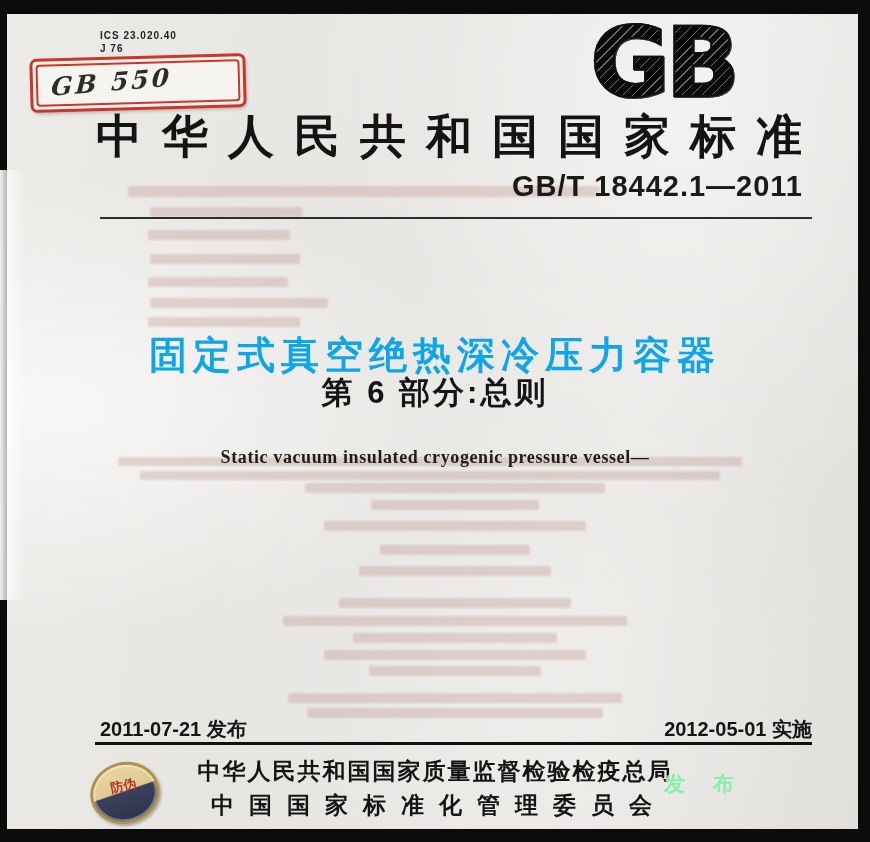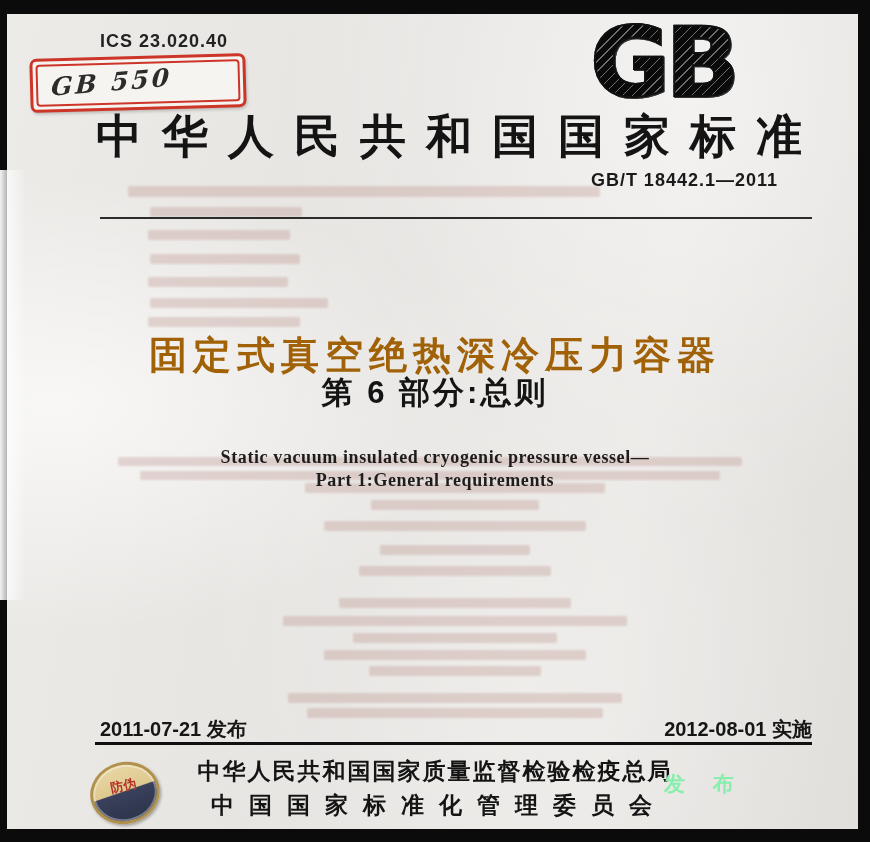--- a/index.html
+++ b/index.html
@@ -12,21 +12,21 @@
     position:absolute;top:14px;left:7px;right:12px;bottom:13px;
     background:
       radial-gradient(ellipse at 78% 10%, rgba(255,255,255,.45), transparent 42%),
       radial-gradient(ellipse at 6% 48%, rgba(255,255,255,.65), transparent 38%),
       radial-gradient(ellipse at 60% 80%, rgba(255,255,255,.25), transparent 45%),
       linear-gradient(100deg,#edebe8 0%,#e6e4e1 45%,#eae8e5 72%,#e1dfdc 100%);
   }
   .content{position:absolute;inset:0;}
   .t{position:absolute;color:#1b1b1b;white-space:nowrap;}
 
-  .ics{left:100px;top:30px;font-size:18px;font-weight:bold;letter-spacing:1px;line-height:1.25;color:#222;}
+  .ics{left:100px;top:30px;font-size:10px;font-weight:bold;letter-spacing:1px;line-height:1.25;color:#222;}
 
   .call-label{
     position:absolute;left:30px;top:56px;width:210px;height:48px;
     background:#f6f4f0;border:3px solid #cd3529;border-radius:7px;
     transform:rotate(-1.6deg);box-shadow:1px 2px 3px rgba(0,0,0,.18);
   }
   .call-label .inner{
     position:absolute;inset:3px;border:2px solid #cd3529;border-radius:4px;
   }
   .call-label .hand{
@@ -39,26 +39,26 @@
     left:590px;top:14px;font-size:97px;font-weight:900;line-height:1;
     font-family:"DejaVu Sans", sans-serif;letter-spacing:-4px;
     background:repeating-linear-gradient(135deg,#0a0a0a 0 3px,#6e6e6e 3px 4px,#0a0a0a 4px 7px);
     -webkit-background-clip:text;background-clip:text;color:transparent;
     -webkit-text-stroke:2px #101010;
     filter:drop-shadow(1px 1px 0 #333);
   }
 
   .heading{left:96px;top:106px;font-size:46px;font-weight:bold;letter-spacing:20px;color:#141414;}
 
-  .std-no{right:92px;top:170px;font-size:18px;font-weight:bold;letter-spacing:1px;text-align:right;color:#1a1a1a;}
+  .std-no{right:67px;top:170px;font-size:29px;font-weight:bold;letter-spacing:1px;text-align:right;color:#1a1a1a;}
   .supersedes{right:78px;top:197px;font-size:14px;font-weight:bold;text-align:right;color:#242424;}
 
   .rule-top{position:absolute;left:100px;top:217px;width:712px;height:2px;background:#2c2c2c;}
 
-  .title-cn1{left:0;right:0;top:330px;text-align:center;font-size:38px;font-weight:bold;letter-spacing:6px;color:#a16207;}
+  .title-cn1{left:0;right:0;top:330px;text-align:center;font-size:38px;font-weight:bold;letter-spacing:6px;color:#0ea5e9;}
   .title-cn2{left:0;right:0;top:372px;text-align:center;font-size:31px;font-weight:bold;letter-spacing:3px;color:#141414;}
   .title-en{left:0;right:0;text-align:center;font-family:"Liberation Serif", serif;font-weight:bold;font-size:18px;color:#1d1d1d;letter-spacing:.6px;margin-top:24px;}
   .en1{top:423px;}
   .en2{top:446px;}
 
   .date-issue{left:100px;top:716px;font-size:20px;font-weight:bold;color:#161616;}
   .date-impl{right:58px;top:716px;font-size:20px;font-weight:bold;color:#161616;}
   .rule-bottom{position:absolute;left:95px;top:742px;width:717px;height:3px;background:#101010;}
 
   .seal{
@@ -125,24 +125,23 @@
 
   <div class="t heading">中华人民共和国国家标准</div>
 
   <div class="t std-no">GB/T 18442.1—2011</div>
 
   <div class="rule-top"></div>
 
   <div class="t title-cn1">固定式真空绝热深冷压力容器</div>
   <div class="t title-cn2">第 6 部分:总则</div>
   <div class="t title-en en1">Static vacuum insulated cryogenic pressure vessel—</div>
-  <div class="t title-en en2">Part 1:General requirements</div>
 
   <div class="t date-issue">2011-07-21 发布</div>
-  <div class="t date-impl">2012-08-01 实施</div>
+  <div class="t date-impl">2012-05-01 实施</div>
   <div class="rule-bottom"></div>
 
   <div class="seal">
     <div class="seal-txt">防伪</div>
   </div>
 
   <div class="pub-block">
     <div class="pub1">中华人民共和国国家质量监督检验检疫总局</div>
     <div class="pub2">中国国家标准化管理委员会</div>
   </div>

